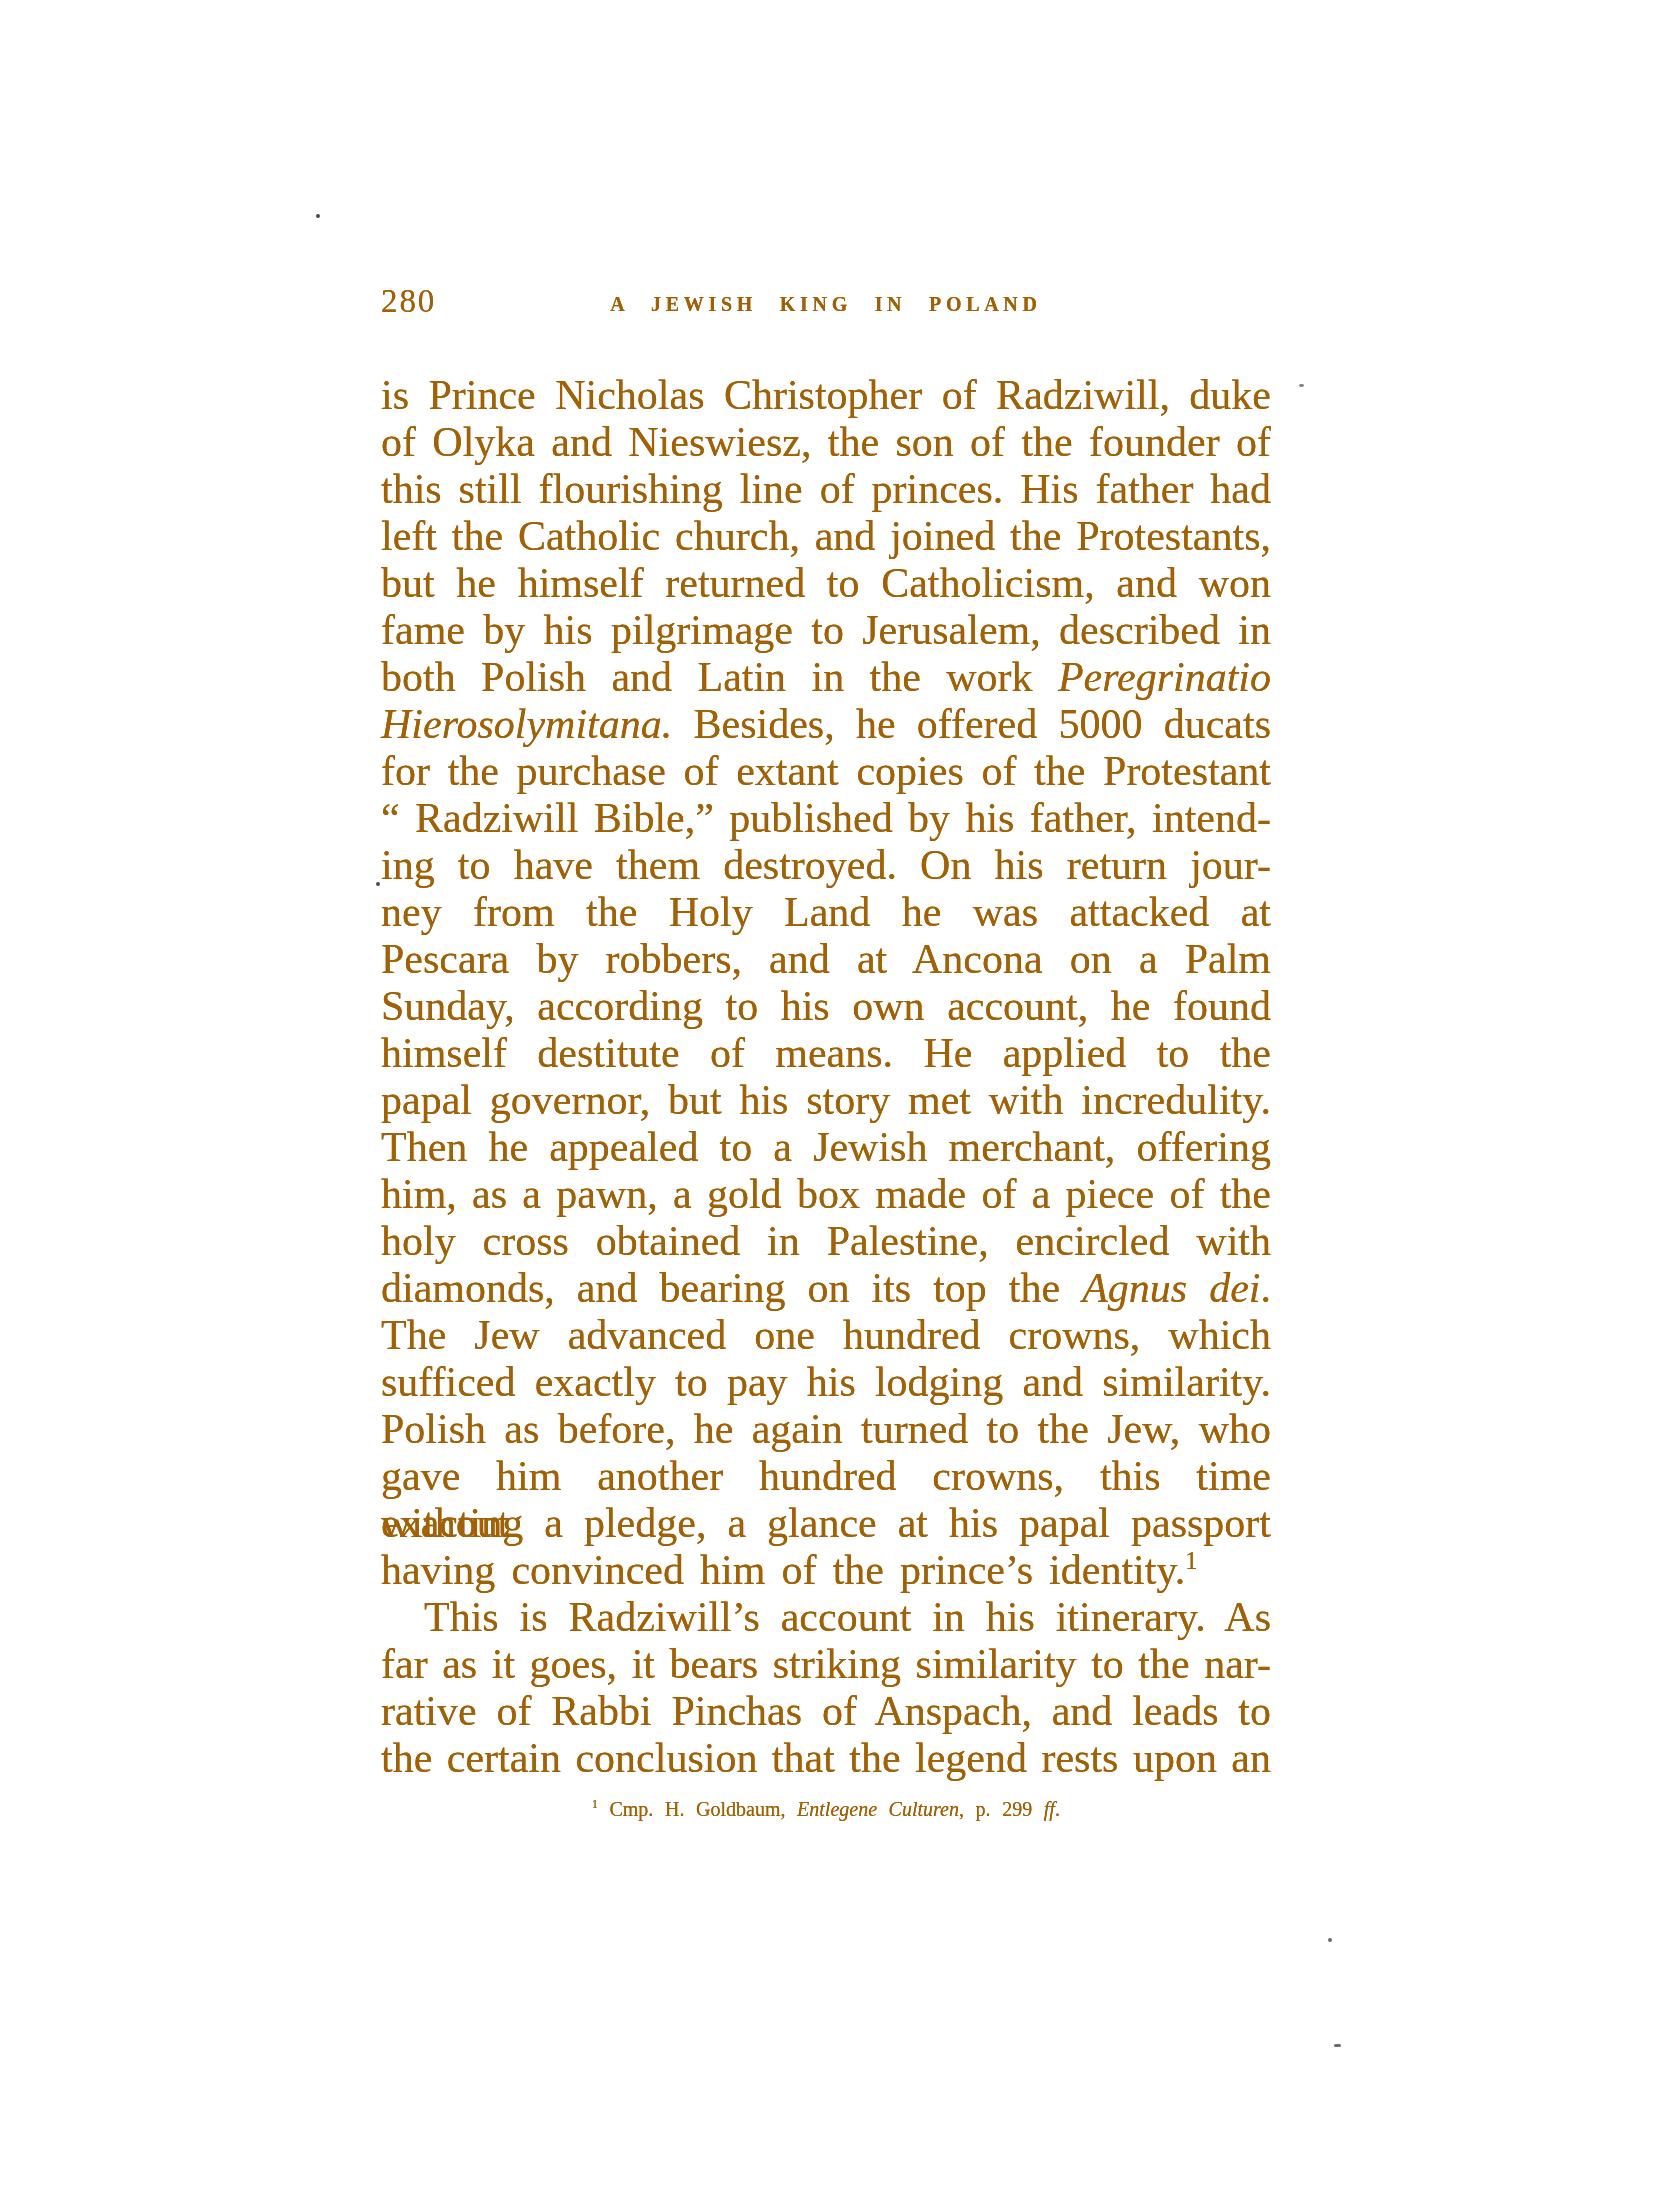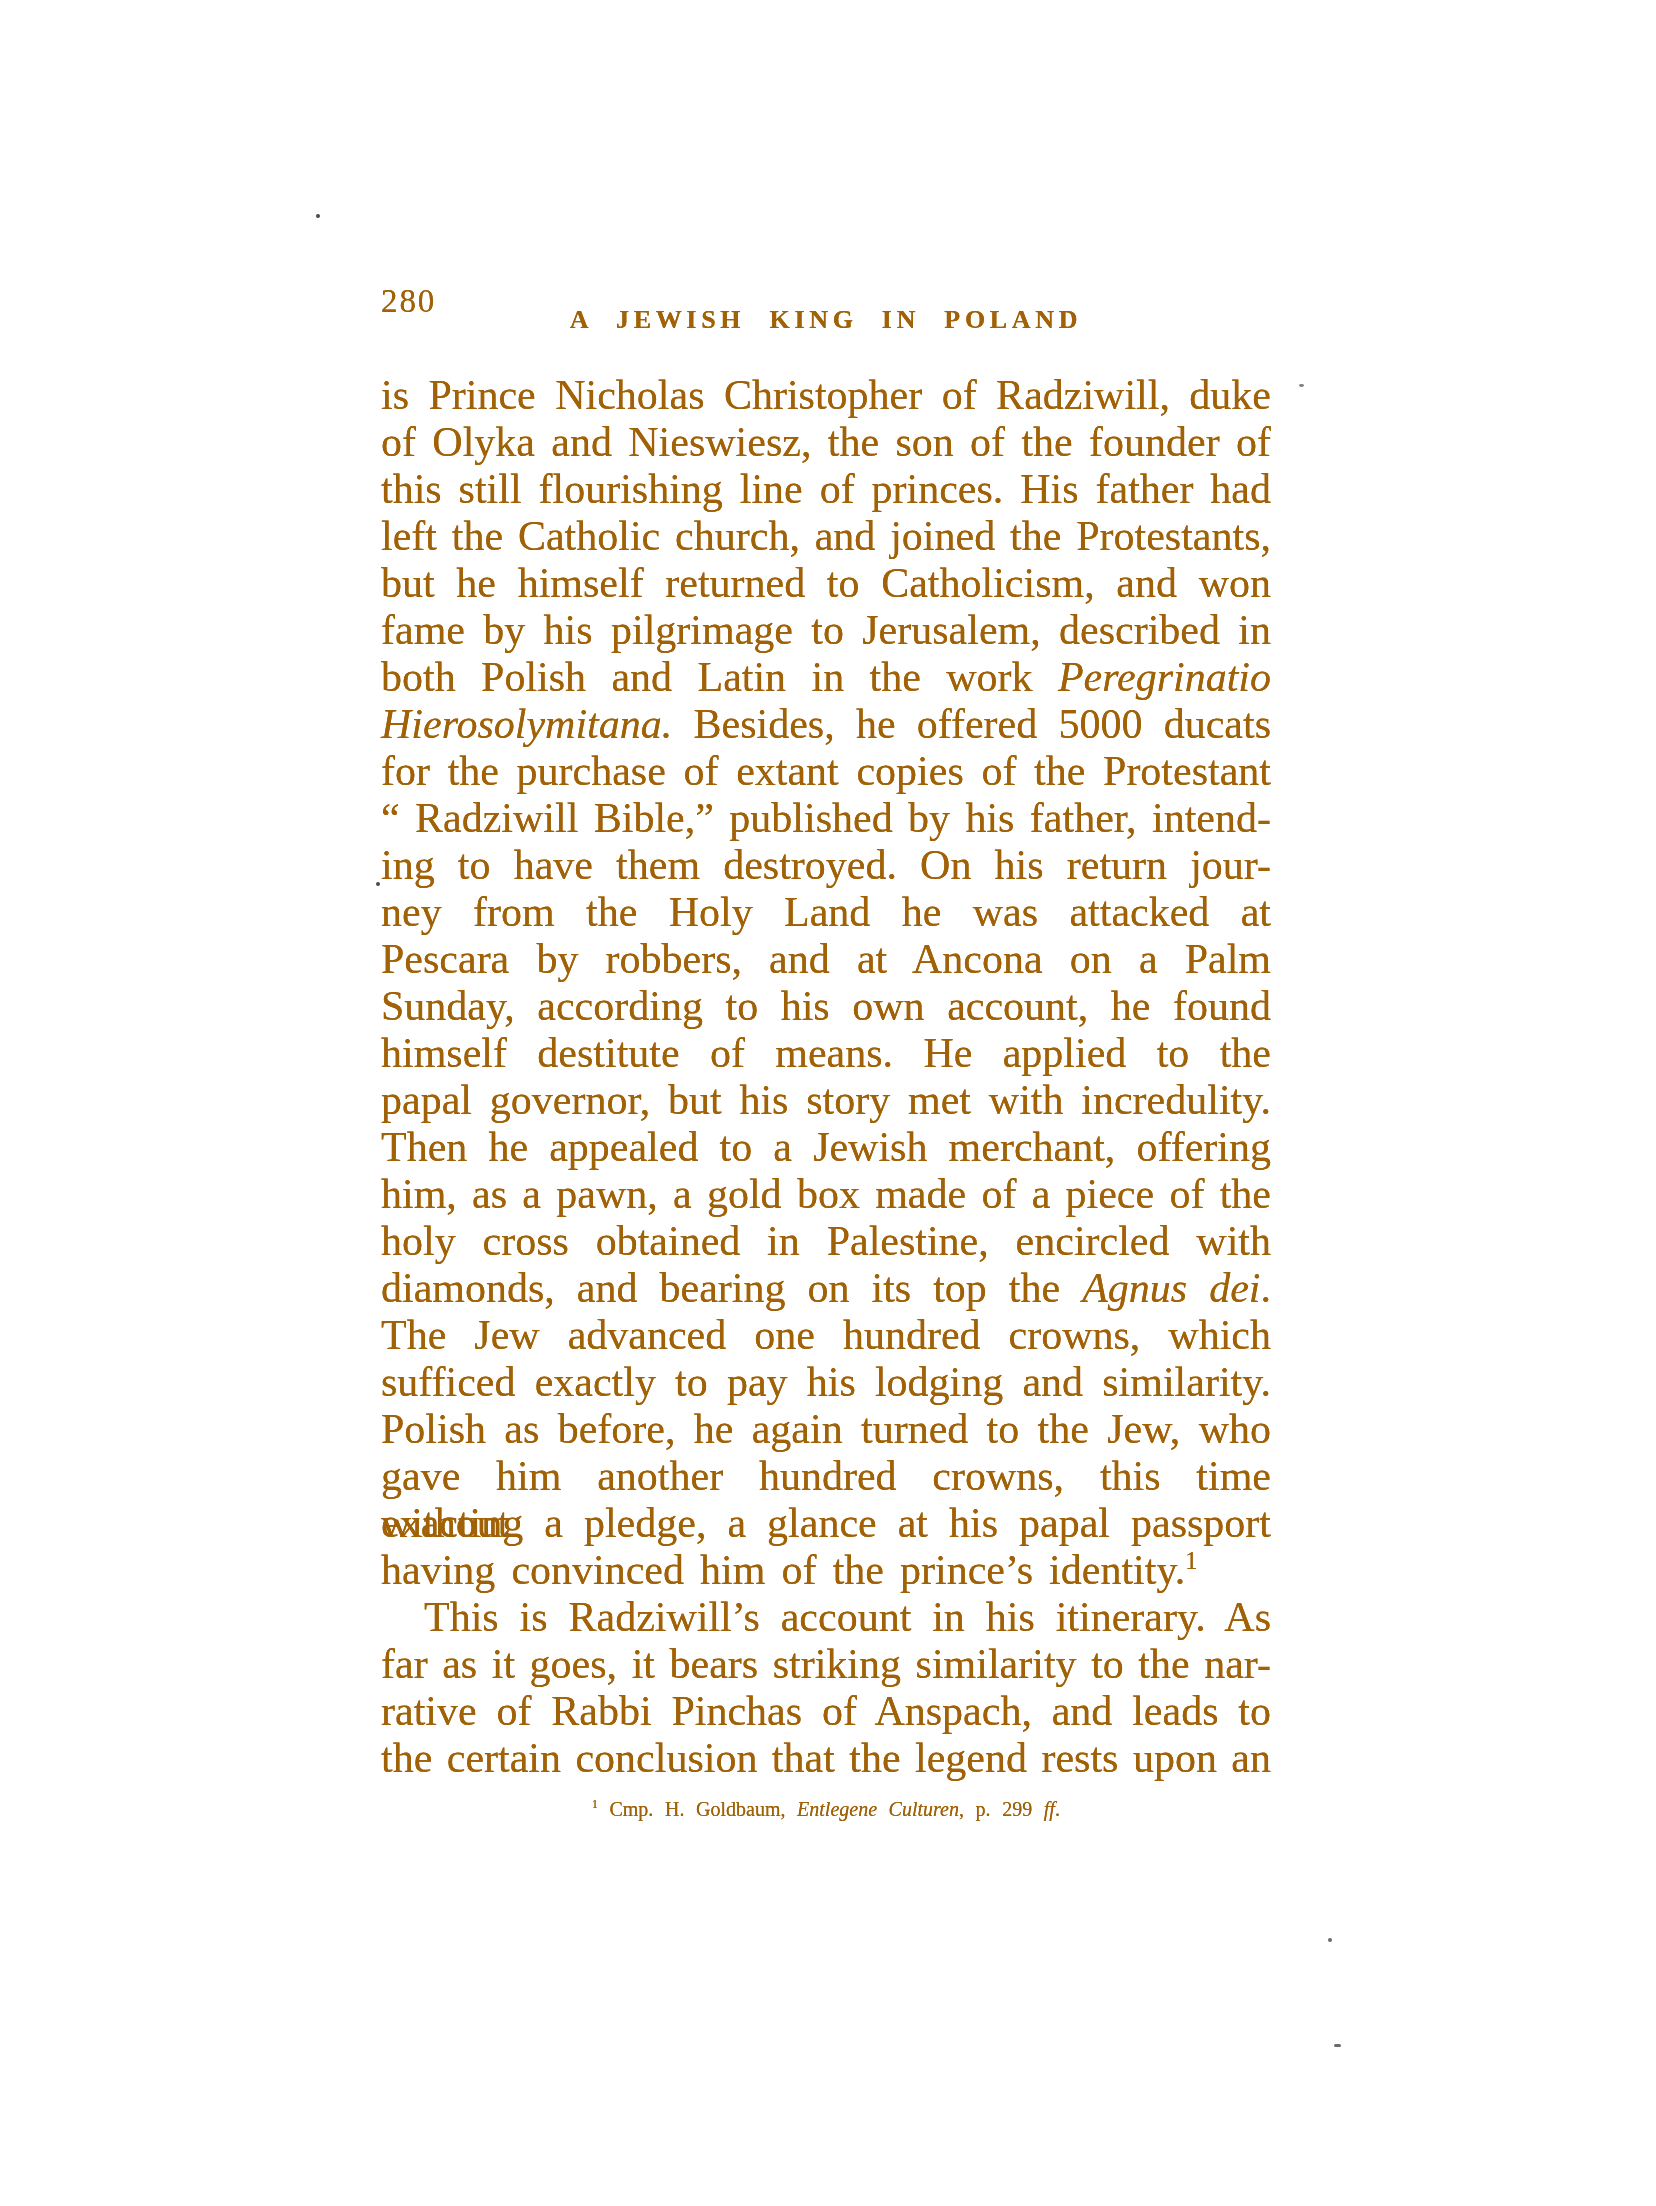--- a/index.html
+++ b/index.html
@@ -22,24 +22,24 @@
     left: 381px;
     top: 282px;
     font-size: 33px;
     letter-spacing: 1.9px;
     line-height: 38px;
     text-shadow: 0 0 0.6px currentColor;
   }
   .running-title {
     position: absolute;
     left: 381px;
-    top: 304px;
+    top: 288px;
     width: 890px;
     text-align: center;
-    font-size: 26px;
+    font-size: 20px;
     font-weight: 700;
     letter-spacing: 4.7px;
     word-spacing: 13px;
     line-height: 32px;
     text-shadow: 0 0 0.5px currentColor;
   }
   
   .bodytext {
     position: absolute;
     left: 381px;

